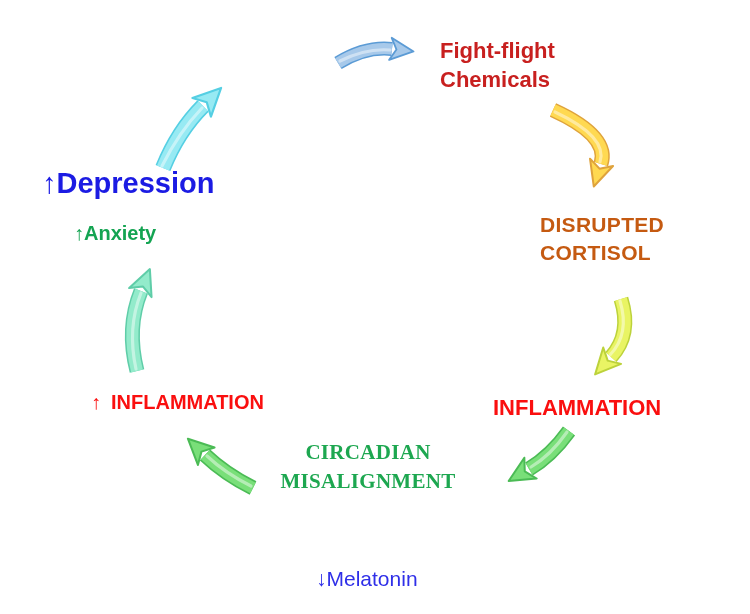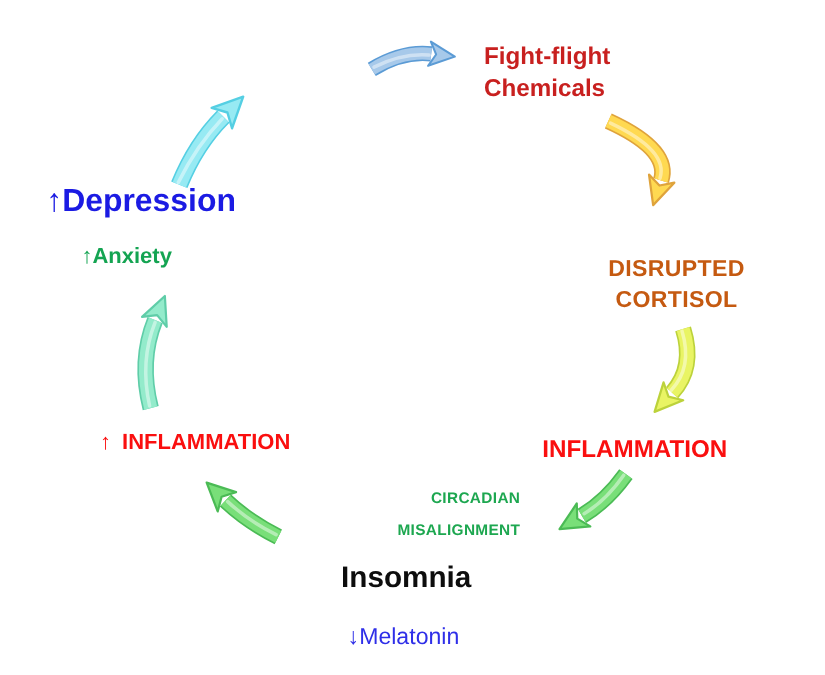--- a/index.html
+++ b/index.html
@@ -23,23 +23,23 @@
   }
   .label {
     position: absolute;
     white-space: nowrap;
     font-weight: 700;
   }
   .label .line { display: block; }
 
   .stress      { left: 196px; top: 38px;  font-size: 32px; font-weight: 800; color: #EF9A1D; letter-spacing: 0.5px; }
   .fight       { left: 440px; top: 36px;  font-size: 22px; font-weight: 600; color: #C8201F; line-height: 29px; }
-  .cortisol    { left: 540px; top: 211px; width: 150px; text-align: center; font-size: 21px; color: #C55A11; line-height: 28px; letter-spacing: 0.3px; margin-top: 20px; }
+  .cortisol    { left: 540px; top: 211px; width: 150px; text-align: left; font-size: 21px; color: #C55A11; line-height: 28px; letter-spacing: 0.3px; }
   .infl-right  { left: 493px; top: 395px; font-size: 22px; color: #FA0F0F; }
-  .circadian   { left: 263px; top: 438px; width: 210px; text-align: right; font-size: 14px; color: #1DA750; line-height: 29px; letter-spacing: 0.3px; }
+  .circadian   { left: 263px; top: 438px; width: 210px; text-align: center; font-size: 21px; color: #1DA750; line-height: 29px; letter-spacing: 0.3px; font-family: Liberation Serif, serif; }
   .insomnia    { left: 310px; top: 510px; font-size: 27px; color: #0D0D0D; }
   .melatonin   { left: 316px; top: 567px; font-size: 21px; font-weight: 500; color: #2F2FE8; }
   .infl-left   { left: 55px;  top: 391px; font-size: 20px; color: #FA0F0F; margin-left: 36px; }
   .infl-left .glyph { margin-right: 10px; }
   .anxiety     { left: 74px;  top: 222px; font-size: 20px; color: #14A452; }
   .depression  { left: 42px;  top: 167px; font-size: 29px; color: #1B1BE3; }
 
   .arrow-edge  { fill: none; stroke-linecap: butt; }
   .arrow-fill  { fill: none; stroke-linecap: butt; }
   .arrow-gloss { fill: none; stroke: rgba(255,255,255,0.45); stroke-width: 3.2; stroke-linecap: round; }
@@ -138,21 +138,20 @@
     <span class="line">CORTISOL</span>
   </div>
 
   <div class="label infl-right">INFLAMMATION</div>
 
   <div class="label circadian">
     <span class="line">CIRCADIAN</span>
     <span class="line">MISALIGNMENT</span>
   </div>
 
-  <div class="label insomnia">Insomnia</div>
 
   <div class="label melatonin">
     <span class="glyph">↓</span><span>Melatonin</span>
   </div>
 
   <div class="label infl-left">
     <span class="glyph">↑</span><span>INFLAMMATION</span>
   </div>
 
   <div class="label anxiety">

